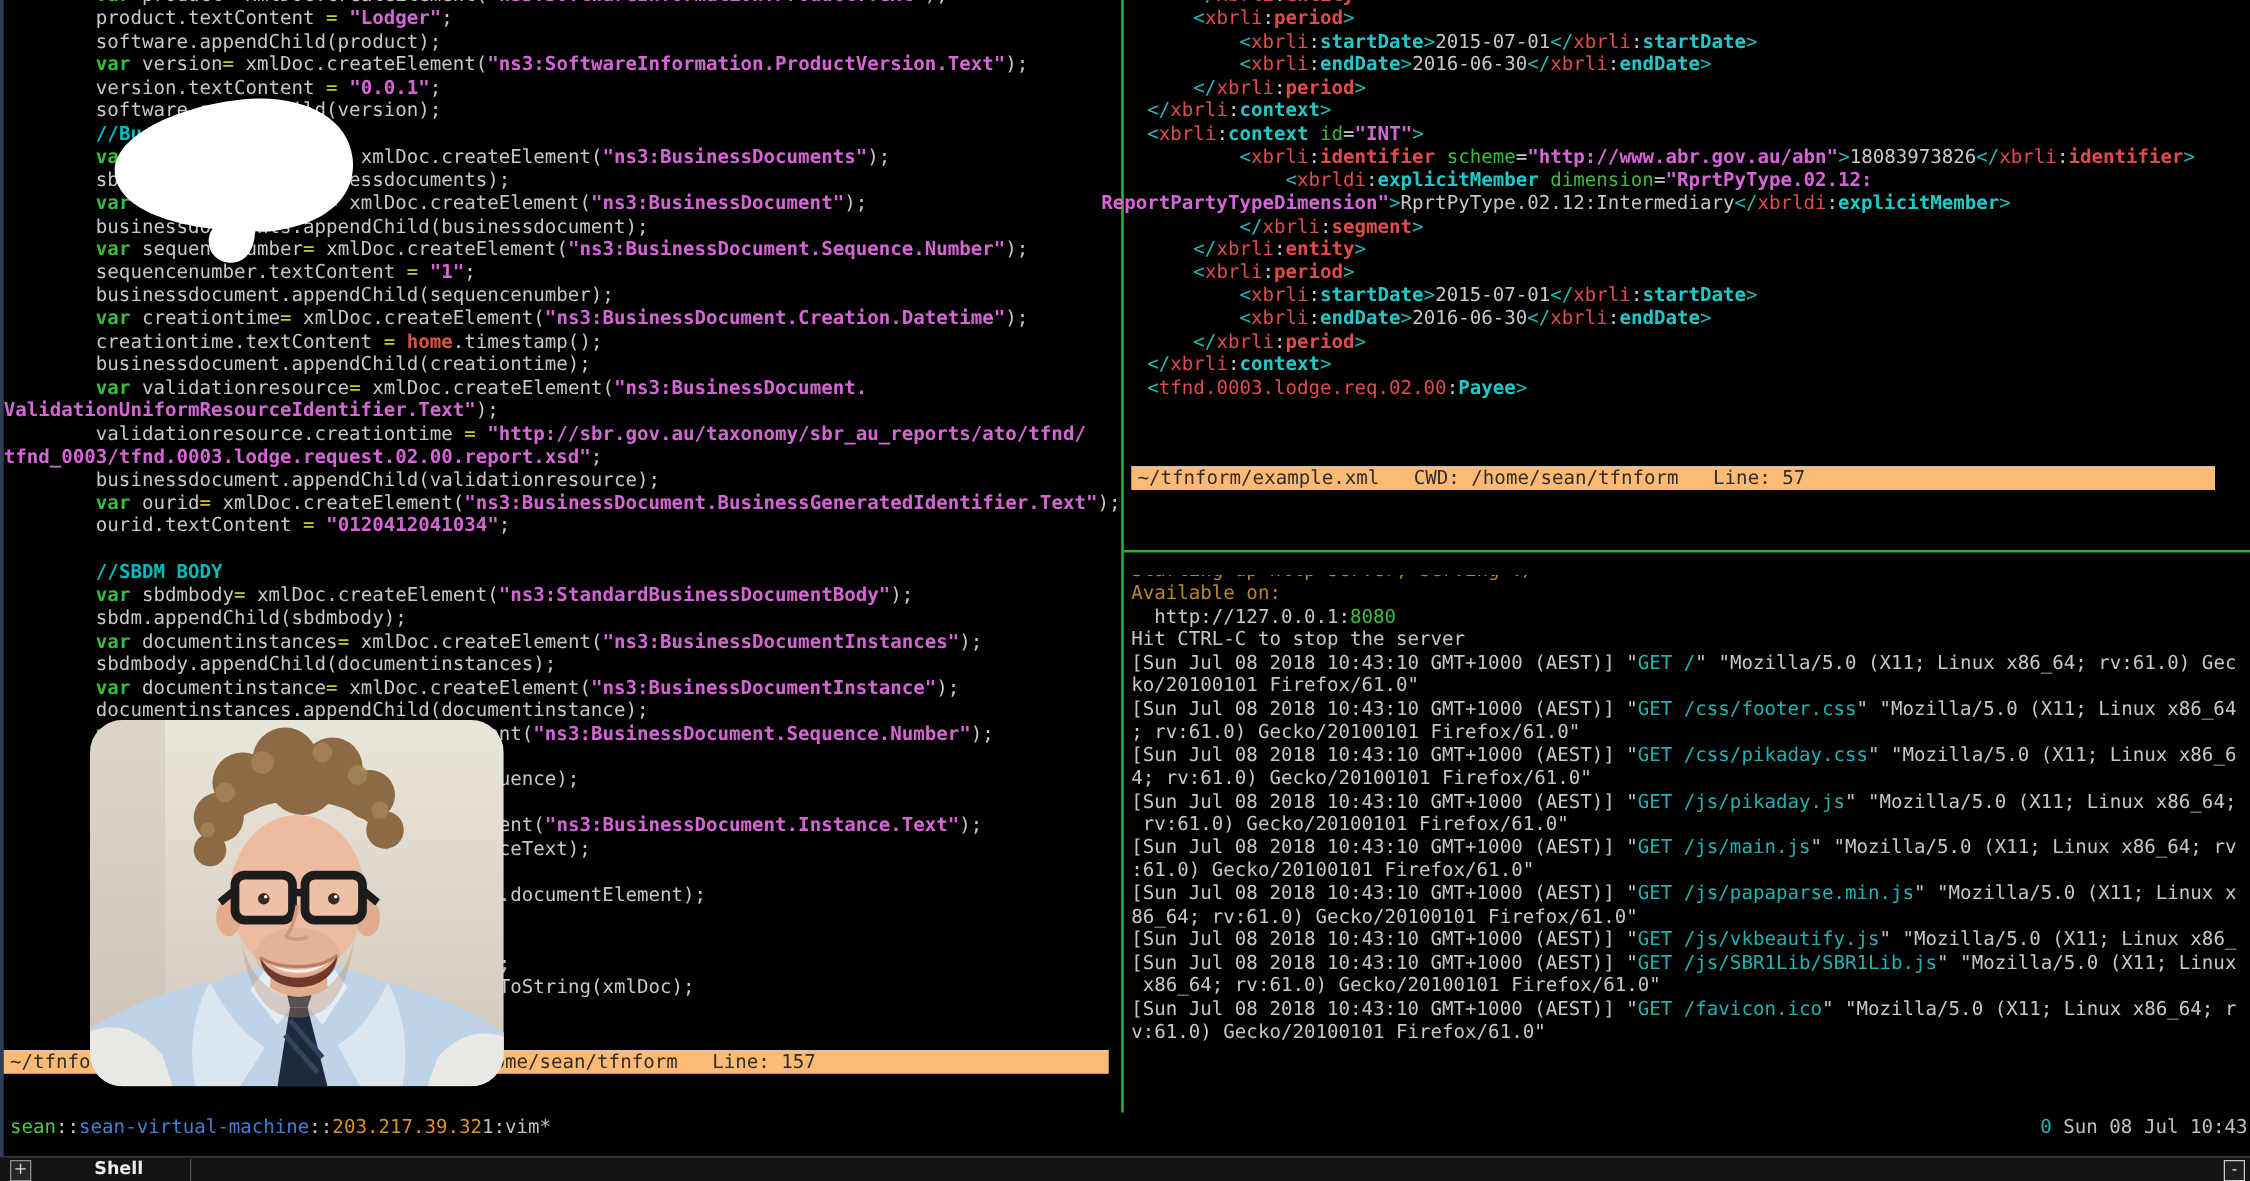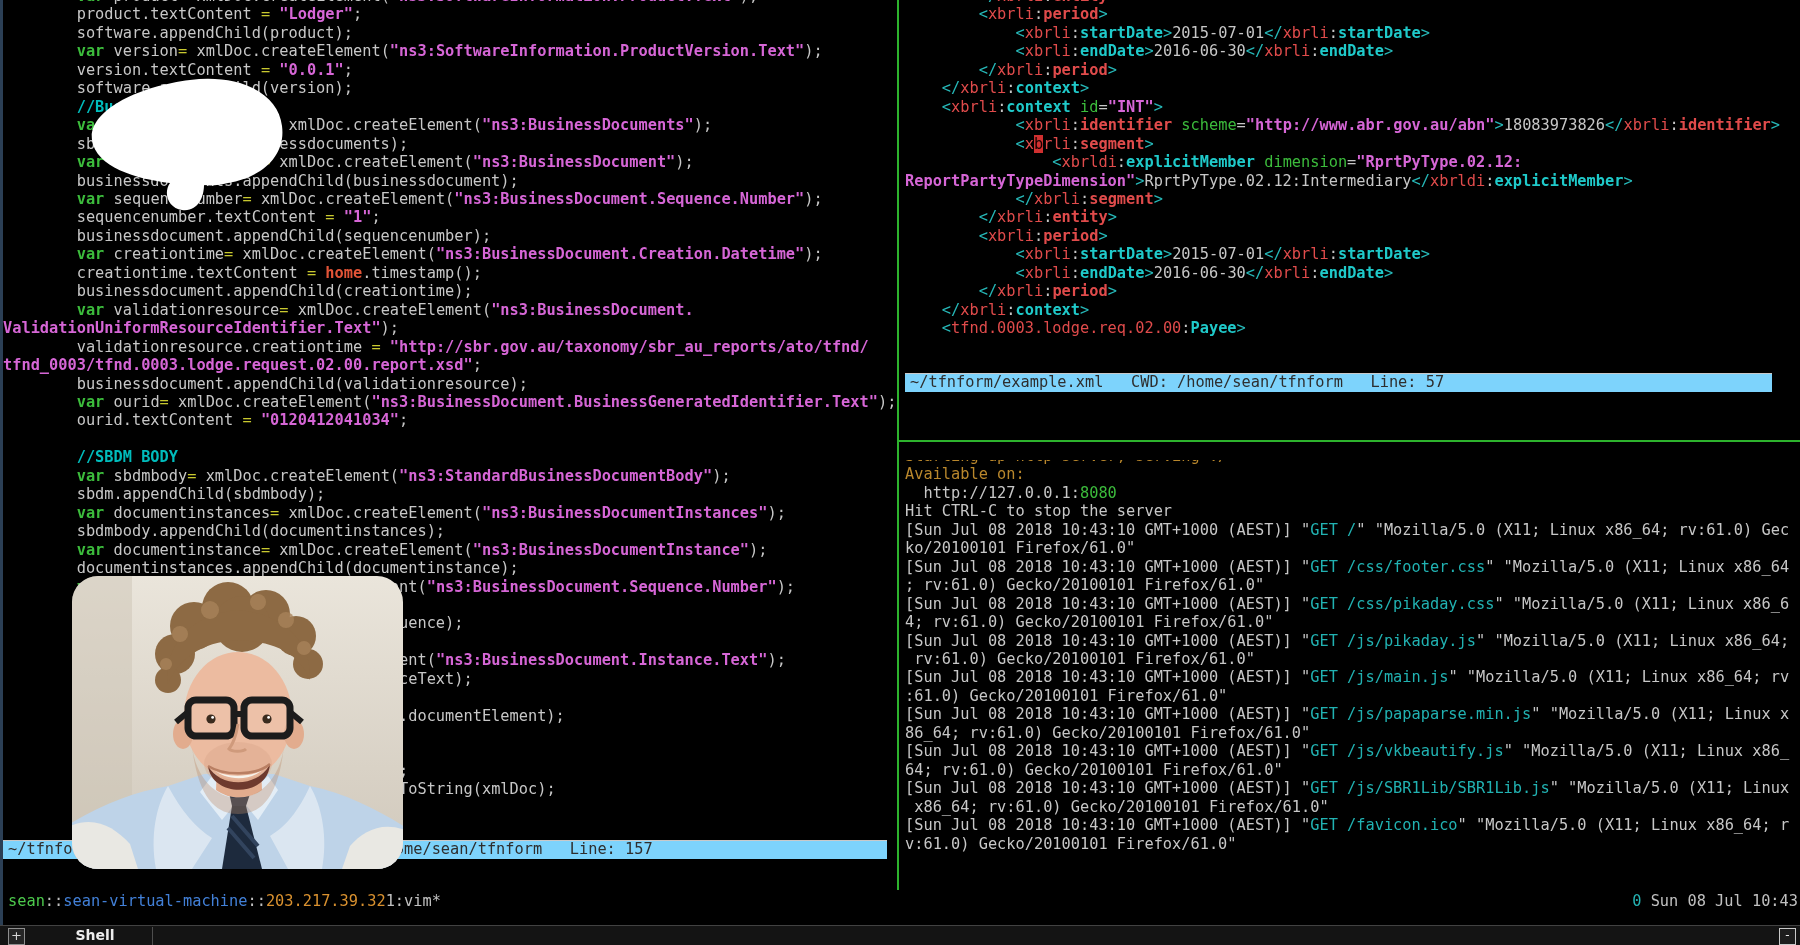--- a/index.html
+++ b/index.html
@@ -1,21 +1,21 @@
 <!DOCTYPE html>
 <html style="--c-p: #c7c7c7; --c-g: #3cbc3c; --c-y: #c9c92f; --c-s: #d666d6; --c-c: #00bcbc; --c-th: #e25437; --c-xp: #26b8b8; --c-xr: #e04b4b; --c-xcb: #1fcaca; --c-cur: #d03030; --c-ly: #b9872c; --c-lc: #21b2b2; --c-tg: #4cc94c; --c-tb: #4280d8; --c-to: #d9912f; --c-tc: #25b4b4; --c-tp: #c0c0c0;"><head>
 <meta charset="utf-8">
 <style>
   html,body{margin:0;padding:0;background:#000;}
   #screen{position:relative;width:1800px;height:945px;background:#000;overflow:hidden;
           font-family:"DejaVu Sans Mono", monospace;}
   .win-edge{position:absolute;left:0;top:0;width:3px;height:945px;background:#2b3f55;}
   .pane{position:absolute;overflow:hidden;}
   #pane-left{left:3px;top:0;width:893px;height:860px;}
-  #pane-xml{left:905px;top:0;width:893px;height:358px;}
+  #pane-xml{left:881px;top:0;width:893px;height:358px;}
   #pane-log{left:905px;top:460px;width:892px;height:430px;}
   .code{font-size:15.3px;line-height:18.46px;margin-top:-13px;}
   .coderow{height:18.46px;white-space:pre;}
   .sg-p  {color:var(--c-p);}
   .sg-g  {color:var(--c-g);font-weight:bold;}
   .sg-y  {color:var(--c-y);}
   .sg-s  {color:var(--c-s);font-weight:bold;}
   .sg-c  {color:var(--c-c);font-weight:bold;}
   .sg-th {color:var(--c-th);font-weight:bold;}
   .sg-xp {color:var(--c-xp);}
@@ -26,21 +26,21 @@
   .sg-xs {color:var(--c-s);font-weight:bold;}
   .sg-cur{color:#1a0000;background:var(--c-cur);}
   .sg-ly {color:var(--c-ly);}
   .sg-lg {color:var(--c-g);}
   .sg-lc {color:var(--c-lc);}
   .sg-tg {color:var(--c-tg);}
   .sg-tb {color:var(--c-tb);}
   .sg-to {color:var(--c-to);}
   .sg-tc {color:var(--c-tc);}
   .sg-tp {color:var(--c-tp);}
-  .vim-statusbar{position:absolute;height:19px;background:#7dd3fc;color:#2e2e2e;
+  .vim-statusbar{position:absolute;height:19px;background:#fdba74;color:#2e2e2e;
       font-size:15.3px;line-height:19px;white-space:pre;padding-left:5px;overflow:hidden;
       box-shadow:inset 0 1px 0 #c9c9c9;}
   #statusbar-left{left:3px;top:840px;width:879px;}
   #statusbar-xml{left:905px;top:373px;width:862px;}
   .divider-v{position:absolute;left:897px;top:0;width:2px;height:890px;background:#2db32d;}
   .divider-h{position:absolute;left:899px;top:440px;width:901px;height:2px;background:#2db32d;}
   .tmux-bar{position:absolute;left:3px;top:891px;width:1790px;height:20px;
       display:flex;justify-content:space-between;font-size:15.3px;line-height:20px;
       white-space:pre;padding:0 5px;}
   .tab-bar{position:absolute;left:0;top:925px;width:1800px;height:20px;background:#141414;
@@ -119,21 +119,20 @@
   <div class="pane" id="pane-xml">
     <div class="code">
         <div class="coderow"><span class="sg-p">        </span><span class="sg-xp">&lt;/</span><span class="sg-xr">xbrli</span><span class="sg-p">:</span><span class="sg-xrb">entity</span><span class="sg-xp">&gt;</span></div>
         <div class="coderow"><span class="sg-p">        </span><span class="sg-xp">&lt;</span><span class="sg-xr">xbrli</span><span class="sg-p">:</span><span class="sg-xrb">period</span><span class="sg-xp">&gt;</span></div>
         <div class="coderow"><span class="sg-p">            </span><span class="sg-xp">&lt;</span><span class="sg-xr">xbrli</span><span class="sg-p">:</span><span class="sg-xcb">startDate</span><span class="sg-xp">&gt;</span><span class="sg-p">2015-07-01</span><span class="sg-xp">&lt;/</span><span class="sg-xr">xbrli</span><span class="sg-p">:</span><span class="sg-xcb">startDate</span><span class="sg-xp">&gt;</span></div>
         <div class="coderow"><span class="sg-p">            </span><span class="sg-xp">&lt;</span><span class="sg-xr">xbrli</span><span class="sg-p">:</span><span class="sg-xcb">endDate</span><span class="sg-xp">&gt;</span><span class="sg-p">2016-06-30</span><span class="sg-xp">&lt;/</span><span class="sg-xr">xbrli</span><span class="sg-p">:</span><span class="sg-xcb">endDate</span><span class="sg-xp">&gt;</span></div>
         <div class="coderow"><span class="sg-p">        </span><span class="sg-xp">&lt;/</span><span class="sg-xr">xbrli</span><span class="sg-p">:</span><span class="sg-xrb">period</span><span class="sg-xp">&gt;</span></div>
         <div class="coderow"><span class="sg-p">    </span><span class="sg-xp">&lt;/</span><span class="sg-xr">xbrli</span><span class="sg-p">:</span><span class="sg-xcb">context</span><span class="sg-xp">&gt;</span></div>
         <div class="coderow"><span class="sg-p">    </span><span class="sg-xp">&lt;</span><span class="sg-xr">xbrli</span><span class="sg-p">:</span><span class="sg-xcb">context</span><span class="sg-p"> </span><span class="sg-xg">id</span><span class="sg-p">=</span><span class="sg-xs">"INT"</span><span class="sg-xp">&gt;</span></div>
         <div class="coderow"><span class="sg-p">            </span><span class="sg-xp">&lt;</span><span class="sg-xr">xbrli</span><span class="sg-p">:</span><span class="sg-xrb">identifier</span><span class="sg-p"> </span><span class="sg-xg">scheme</span><span class="sg-p">=</span><span class="sg-xs">"http://www.abr.gov.au/abn"</span><span class="sg-xp">&gt;</span><span class="sg-p">18083973826</span><span class="sg-xp">&lt;/</span><span class="sg-xr">xbrli</span><span class="sg-p">:</span><span class="sg-xrb">identifier</span><span class="sg-xp">&gt;</span></div>
-        <div class="coderow"><span class="sg-p">            </span><span class="sg-xp">&lt;</span><span class="sg-xr">x</span><span class="sg-cur">b</span><span class="sg-xr">rli</span><span class="sg-p">:</span><span class="sg-xrb">segment</span><span class="sg-xp">&gt;</span></div>
         <div class="coderow"><span class="sg-p">                </span><span class="sg-xp">&lt;</span><span class="sg-xr">xbrldi</span><span class="sg-p">:</span><span class="sg-xcb">explicitMember</span><span class="sg-p"> </span><span class="sg-xg">dimension</span><span class="sg-p">=</span><span class="sg-xs">"RprtPyType.02.12:</span></div>
         <div class="coderow"><span class="sg-xs">ReportPartyTypeDimension"</span><span class="sg-xp">&gt;</span><span class="sg-p">RprtPyType.02.12:Intermediary</span><span class="sg-xp">&lt;/</span><span class="sg-xr">xbrldi</span><span class="sg-p">:</span><span class="sg-xcb">explicitMember</span><span class="sg-xp">&gt;</span></div>
         <div class="coderow"><span class="sg-p">            </span><span class="sg-xp">&lt;/</span><span class="sg-xr">xbrli</span><span class="sg-p">:</span><span class="sg-xrb">segment</span><span class="sg-xp">&gt;</span></div>
         <div class="coderow"><span class="sg-p">        </span><span class="sg-xp">&lt;/</span><span class="sg-xr">xbrli</span><span class="sg-p">:</span><span class="sg-xrb">entity</span><span class="sg-xp">&gt;</span></div>
         <div class="coderow"><span class="sg-p">        </span><span class="sg-xp">&lt;</span><span class="sg-xr">xbrli</span><span class="sg-p">:</span><span class="sg-xrb">period</span><span class="sg-xp">&gt;</span></div>
         <div class="coderow"><span class="sg-p">            </span><span class="sg-xp">&lt;</span><span class="sg-xr">xbrli</span><span class="sg-p">:</span><span class="sg-xcb">startDate</span><span class="sg-xp">&gt;</span><span class="sg-p">2015-07-01</span><span class="sg-xp">&lt;/</span><span class="sg-xr">xbrli</span><span class="sg-p">:</span><span class="sg-xcb">startDate</span><span class="sg-xp">&gt;</span></div>
         <div class="coderow"><span class="sg-p">            </span><span class="sg-xp">&lt;</span><span class="sg-xr">xbrli</span><span class="sg-p">:</span><span class="sg-xcb">endDate</span><span class="sg-xp">&gt;</span><span class="sg-p">2016-06-30</span><span class="sg-xp">&lt;/</span><span class="sg-xr">xbrli</span><span class="sg-p">:</span><span class="sg-xcb">endDate</span><span class="sg-xp">&gt;</span></div>
         <div class="coderow"><span class="sg-p">        </span><span class="sg-xp">&lt;/</span><span class="sg-xr">xbrli</span><span class="sg-p">:</span><span class="sg-xrb">period</span><span class="sg-xp">&gt;</span></div>
         <div class="coderow"><span class="sg-p">    </span><span class="sg-xp">&lt;/</span><span class="sg-xr">xbrli</span><span class="sg-p">:</span><span class="sg-xcb">context</span><span class="sg-xp">&gt;</span></div>
         <div class="coderow"><span class="sg-p">    </span><span class="sg-xp">&lt;</span><span class="sg-xr">tfnd.0003.lodge.req.02.00</span><span class="sg-p">:</span><span class="sg-xcb">Payee</span><span class="sg-xp">&gt;</span></div>
@@ -156,21 +155,20 @@
         <div class="coderow"><span class="sg-p">; rv:61.0) Gecko/20100101 Firefox/61.0"</span></div>
         <div class="coderow"><span class="sg-p">[Sun Jul 08 2018 10:43:10 GMT+1000 (AEST)] "</span><span class="sg-lc">GET /css/pikaday.css</span><span class="sg-p">" "Mozilla/5.0 (X11; Linux x86_6</span></div>
         <div class="coderow"><span class="sg-p">4; rv:61.0) Gecko/20100101 Firefox/61.0"</span></div>
         <div class="coderow"><span class="sg-p">[Sun Jul 08 2018 10:43:10 GMT+1000 (AEST)] "</span><span class="sg-lc">GET /js/pikaday.js</span><span class="sg-p">" "Mozilla/5.0 (X11; Linux x86_64;</span></div>
         <div class="coderow"><span class="sg-p"> rv:61.0) Gecko/20100101 Firefox/61.0"</span></div>
         <div class="coderow"><span class="sg-p">[Sun Jul 08 2018 10:43:10 GMT+1000 (AEST)] "</span><span class="sg-lc">GET /js/main.js</span><span class="sg-p">" "Mozilla/5.0 (X11; Linux x86_64; rv</span></div>
         <div class="coderow"><span class="sg-p">:61.0) Gecko/20100101 Firefox/61.0"</span></div>
         <div class="coderow"><span class="sg-p">[Sun Jul 08 2018 10:43:10 GMT+1000 (AEST)] "</span><span class="sg-lc">GET /js/papaparse.min.js</span><span class="sg-p">" "Mozilla/5.0 (X11; Linux x</span></div>
         <div class="coderow"><span class="sg-p">86_64; rv:61.0) Gecko/20100101 Firefox/61.0"</span></div>
         <div class="coderow"><span class="sg-p">[Sun Jul 08 2018 10:43:10 GMT+1000 (AEST)] "</span><span class="sg-lc">GET /js/vkbeautify.js</span><span class="sg-p">" "Mozilla/5.0 (X11; Linux x86_</span></div>
-        <div class="coderow"><span class="sg-p">64; rv:61.0) Gecko/20100101 Firefox/61.0"</span></div>
         <div class="coderow"><span class="sg-p">[Sun Jul 08 2018 10:43:10 GMT+1000 (AEST)] "</span><span class="sg-lc">GET /js/SBR1Lib/SBR1Lib.js</span><span class="sg-p">" "Mozilla/5.0 (X11; Linux</span></div>
         <div class="coderow"><span class="sg-p"> x86_64; rv:61.0) Gecko/20100101 Firefox/61.0"</span></div>
         <div class="coderow"><span class="sg-p">[Sun Jul 08 2018 10:43:10 GMT+1000 (AEST)] "</span><span class="sg-lc">GET /favicon.ico</span><span class="sg-p">" "Mozilla/5.0 (X11; Linux x86_64; r</span></div>
         <div class="coderow"><span class="sg-p">v:61.0) Gecko/20100101 Firefox/61.0"</span></div>
       </div>
   </div>
 
   <div class="tmux-bar">
     <div><span class="sg-tg">sean</span><span class="sg-tp">::</span><span class="sg-tb">sean-virtual-machine</span><span class="sg-tp">::</span><span class="sg-to">203.217.39.32</span><span class="sg-tp">1:vim*</span></div>
     <div><span class="sg-tc">0</span><span class="sg-tp"> Sun 08 Jul 10:43</span></div>

